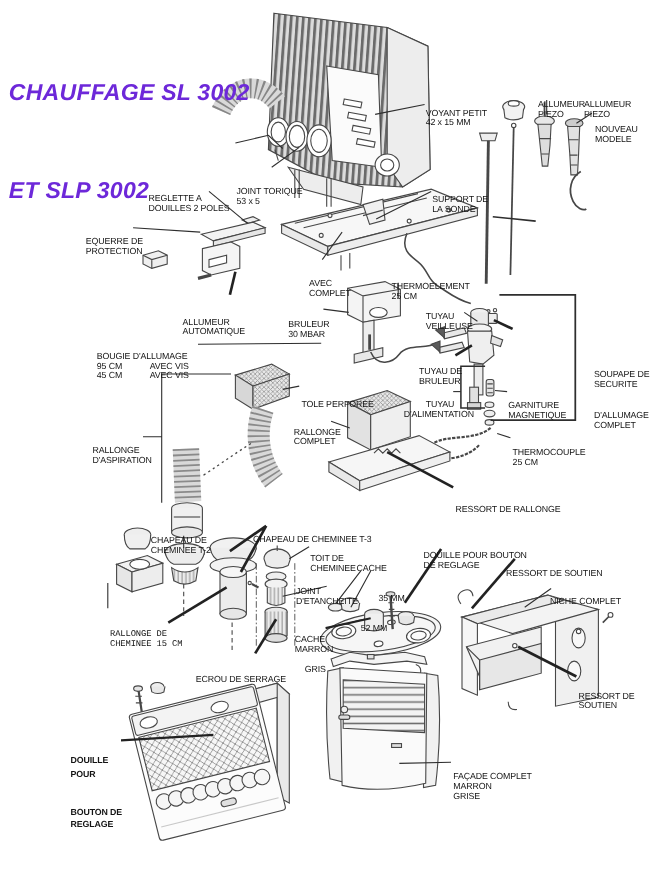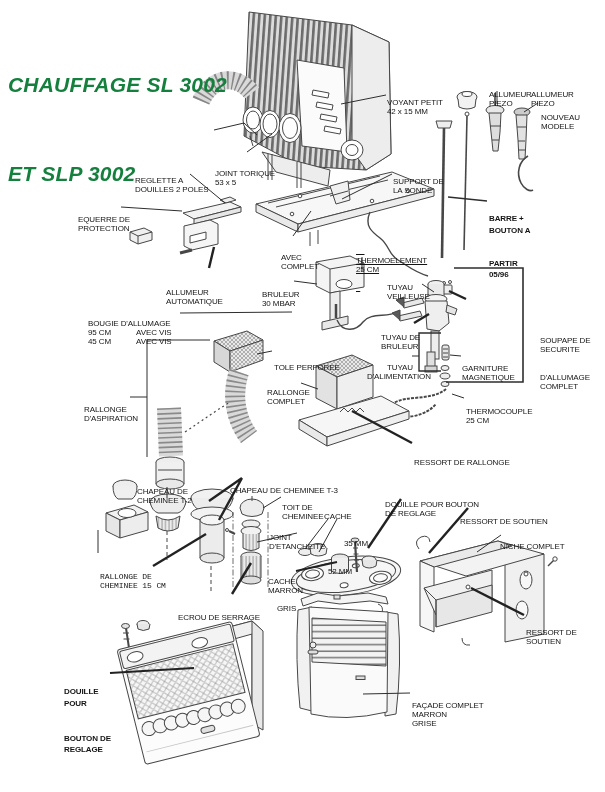--- a/index.html
+++ b/index.html
@@ -3,21 +3,21 @@
 <meta charset="utf-8">
 <style>
   html,body{margin:0;padding:0;background:#fff;}
   .page{position:relative;width:605px;height:792px;background:#fff;overflow:hidden;
         font-family:"Liberation Sans",sans-serif;}
   .art{position:absolute;left:0;top:0;}
   .lbl{position:absolute;font-size:8px;line-height:1.16;color:#141414;letter-spacing:-0.1px;white-space:pre;}
   .lbl span{display:block;}
   .b{font-weight:bold;}
   .tr{text-align:right;}
-  .title{font-size:21px;line-height:1.42;font-weight:bold;font-style:italic;color:#15803d;letter-spacing:0.2px;}
+  .title{font-size:21px;line-height:1.42;font-weight:bold;font-style:italic;color:#6d28d9;letter-spacing:0.2px;}
 </style>
 </head>
 <body>
 
 <div class="page">
 
 <svg class="art" width="605" height="792" viewBox="0 0 605 792">
   <defs>
     <pattern id="fins" width="5.5" height="10" patternUnits="userSpaceOnUse" patternTransform="rotate(4)">
       <rect width="5.5" height="10" fill="#dcdcdc"></rect>
@@ -368,28 +368,24 @@
   </div>
   <div class="lbl" style="left:531px;top:71px;">
     <span>ALLUMEUR</span><span>PIEZO</span>
   </div>
   <div class="lbl" style="left:541px;top:94px;">
     <span>NOUVEAU</span><span>MODELE</span>
   </div>
   <div class="lbl" style="left:393px;top:158px;">
     <span>SUPPORT DE</span><span>LA SONDE</span>
   </div>
-  <div class="lbl b" style="left:489px;top:191px;line-height:1.4;">
-    <span>BARRE +</span><span>BOUTON A</span>
-    <span>PARTIR</span><span>05/96</span>
-  </div>
   <div class="lbl" style="left:281px;top:234px;">
     <span>AVEC</span><span>COMPLET</span>
   </div>
-  <div class="lbl" style="left:356px;top:237px;text-decoration:underline;">
+  <div class="lbl" style="left:356px;top:237px;">
     <span>THERMOELEMENT</span><span>25 CM</span>
   </div>
   <div class="lbl" style="left:166px;top:269px;">
     <span>ALLUMEUR</span><span>AUTOMATIQUE</span>
   </div>
   <div class="lbl" style="left:262px;top:271px;">
     <span>BRULEUR</span><span>30 MBAR</span>
   </div>
   <div class="lbl" style="left:88px;top:300px;">
     <span>BOUGIE D'ALLUMAGE</span><span>95 CM            AVEC VIS</span><span>45 CM            AVEC VIS</span>

